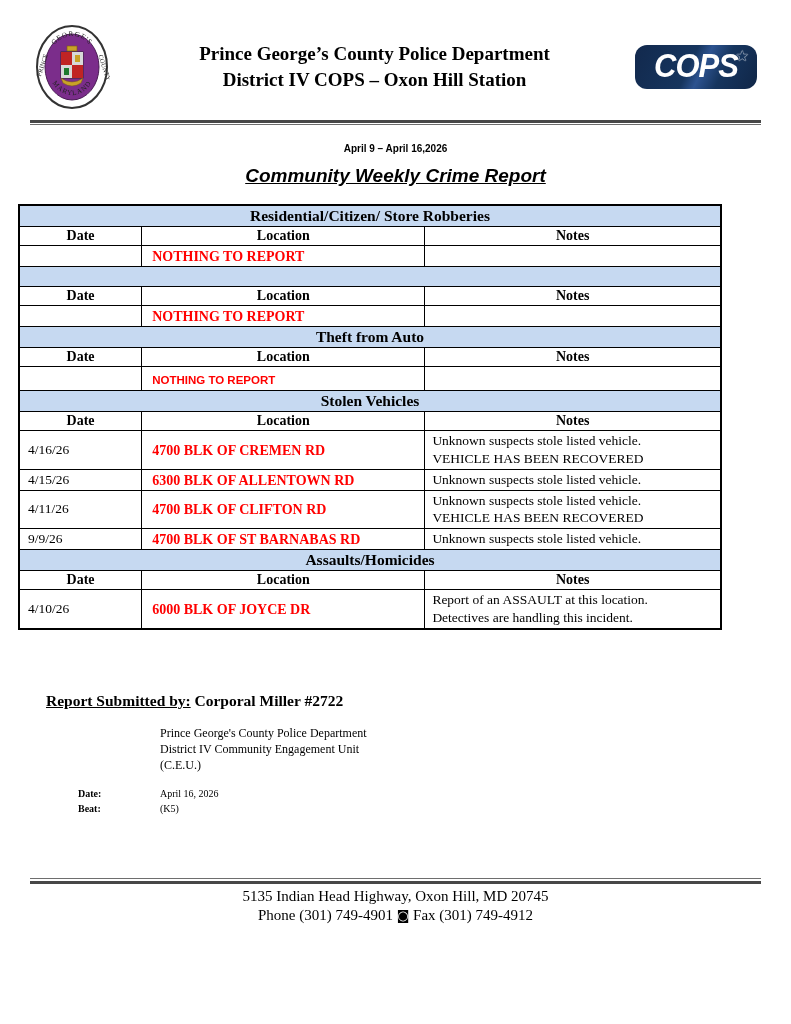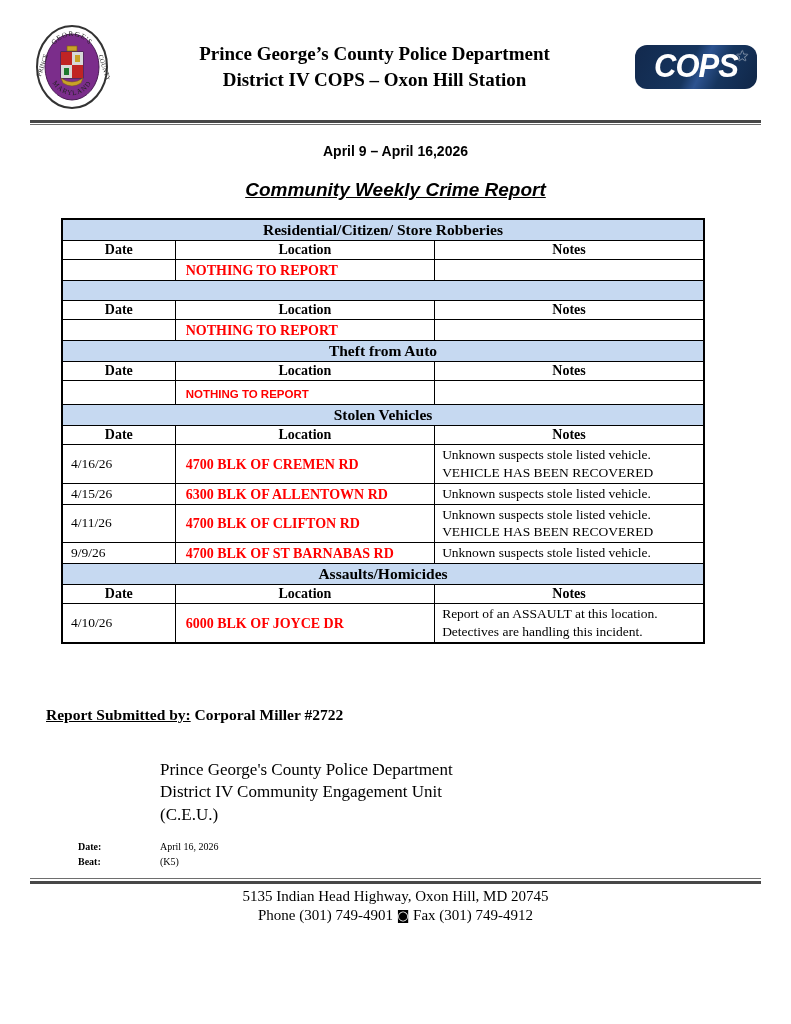--- a/index.html
+++ b/index.html
@@ -36,33 +36,33 @@
     font-family:"DejaVu Sans", sans-serif;
   }
   .header-rule { margin:10px 30px 0 30px; }
   .header-rule .thick { height:3px; background:#474747; }
   .header-rule .thin  { height:1px; background:#6e6e6e; margin-top:1px; }
 
   
   .date-range {
     margin-top:18px; text-align:center;
     font-family:"Liberation Sans", sans-serif;
-    font-weight:bold; font-size:14px;
+    font-weight:bold; font-size:10px;
   }
   .report-title {
-    margin-top:20px; text-align:center;
+    margin-top:11px; text-align:center;
     font-family:"Liberation Sans", sans-serif;
     font-weight:bold; font-style:italic; font-size:19px;
     text-decoration:underline;
   }
 
   
   table.crime {
-    margin:17px 0 0 61px;
-    width:644px;
+    margin:17px 0 0 18px;
+    width:704px;
     border-collapse:collapse;
     border:2px solid #000;
   }
   table.crime td { border:1px solid #000; vertical-align:middle; }
   col.c-date { width:123px; }
   col.c-loc  { width:284px; }
   col.c-notes{ width:297px; }
   td.sec-h {
     background:#c6d9f1;
     text-align:center; font-weight:bold; font-size:15.5px;
@@ -78,21 +78,21 @@
     color:#ff0000; font-weight:bold; font-size:11.5px;
     font-family:"Liberation Sans", sans-serif;
   }
   tr.tall td { height:36px; }
   tr.nothing-sans td { height:24px; }
 
   
   .submission { margin:62px 0 0 46px; font-size:15px; }
   .submitted-line { font-weight:bold; font-size:15.5px; }
   .submitted-line .lbl { text-decoration:underline; }
-  .unit-block { margin:35px 0 0 114px; line-height:1.32; font-size:17px; }
+  .unit-block { margin:16px 0 0 114px; line-height:1.32; font-size:12px; }
   .kv-rows { margin-top:14px; }
   .kv { display:flex; line-height:1.45; font-size:10px;align-items:flex-end; }
   .kv .k { margin-left:32px; width:82px; font-weight:bold; }
   .kv .v { }
 
   
   .footer { position:absolute; left:30px; right:30px; top:878px; }
   .footer-rule .thin  { height:1px; background:#6e6e6e; }
   .footer-rule .thick { height:3px; background:#474747; margin-top:2px; }
   .footer-text { text-align:center; font-size:15px; line-height:1.25; margin-top:3px; }

